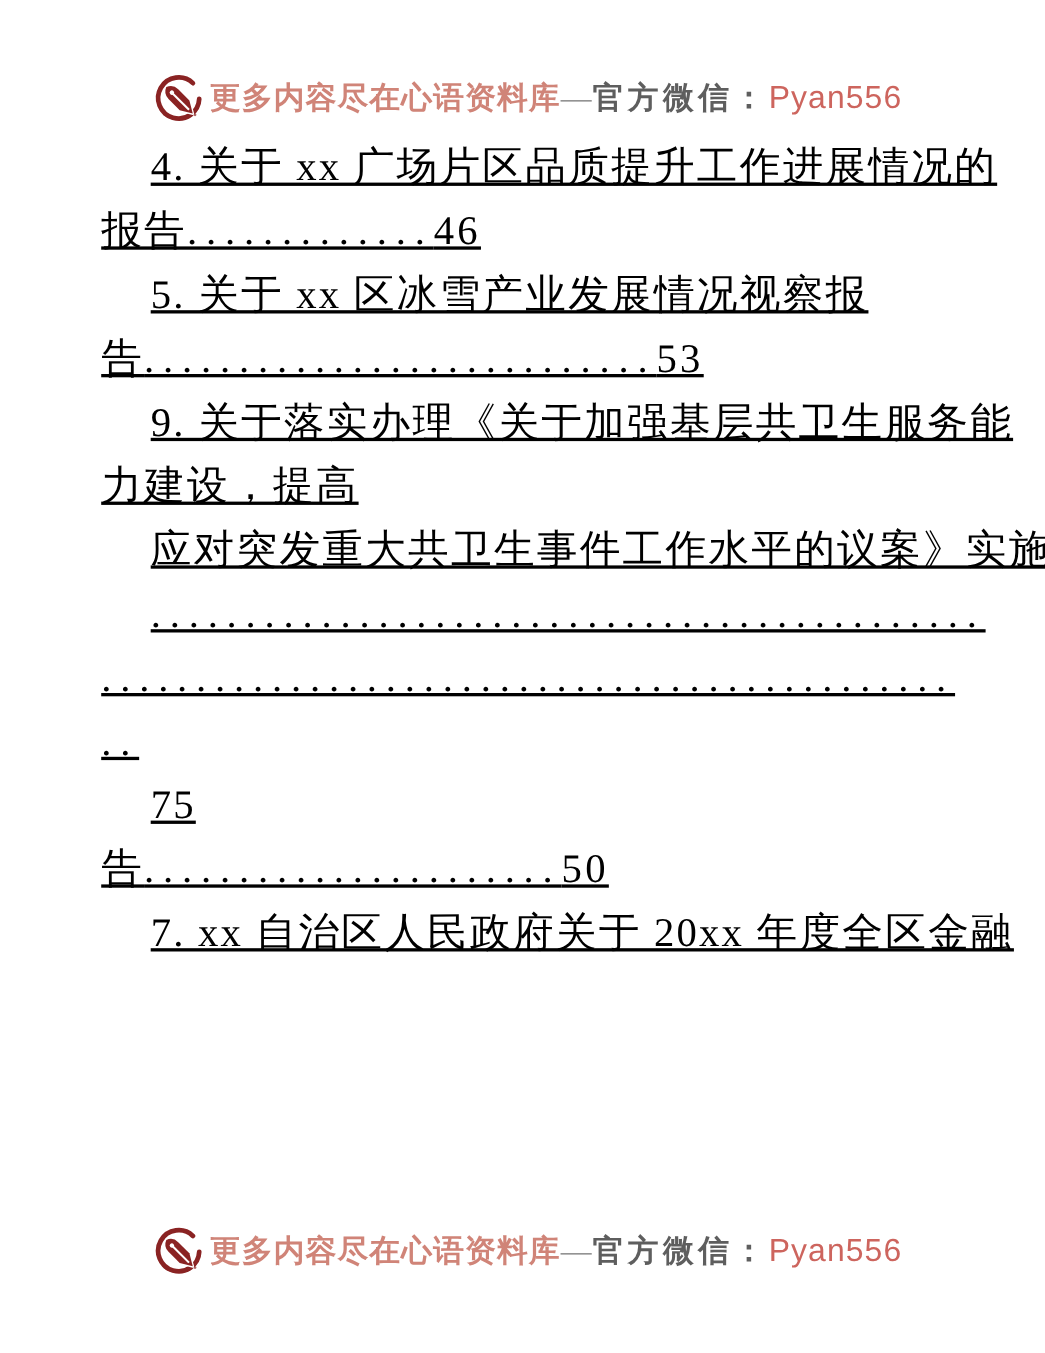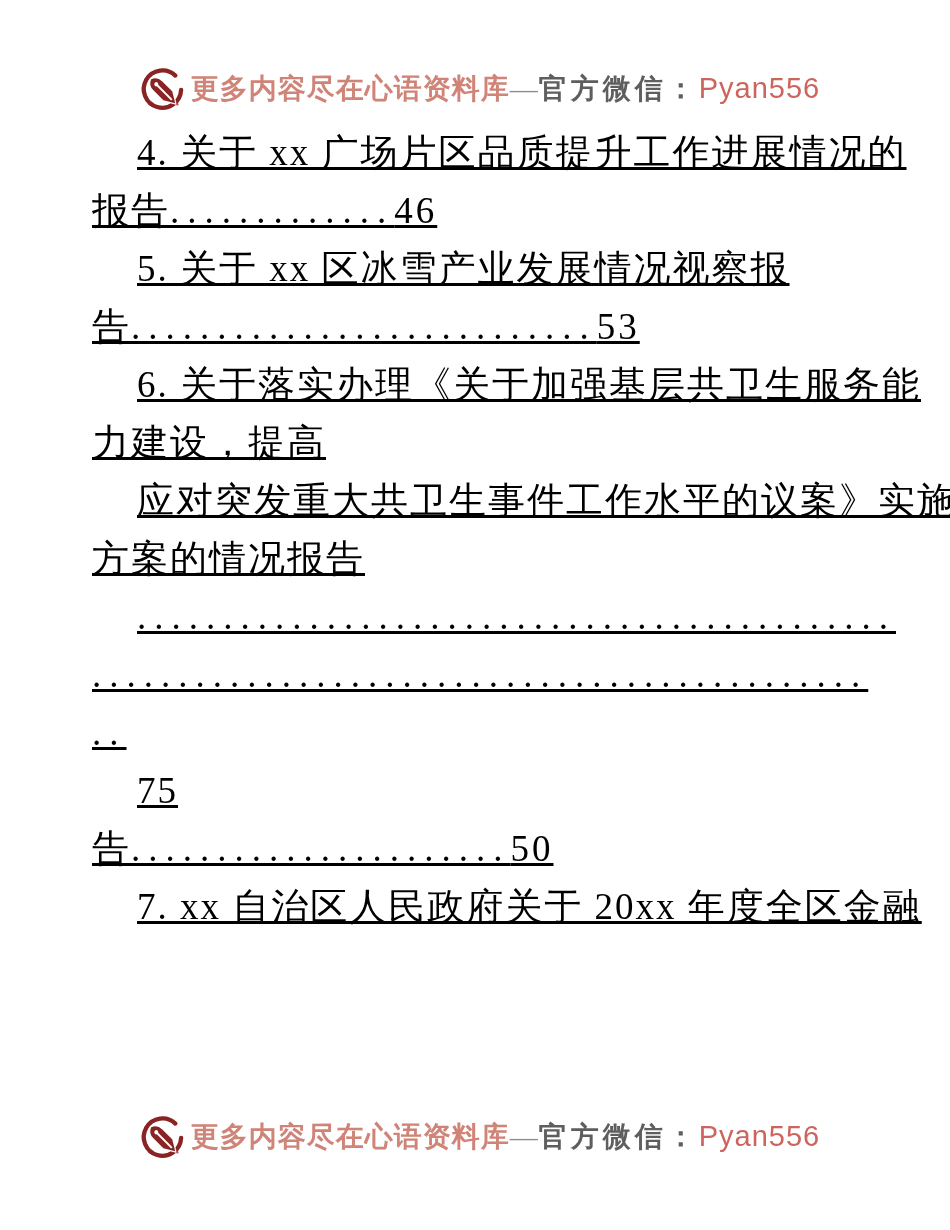--- a/index.html
+++ b/index.html
@@ -89,27 +89,26 @@
   <div class="content">
 
     <div class="line indent"><span>4. 关于 xx 广场片区品质提升工作进展情况的</span><span class="dots"></span><span class="pnum"></span></div>
 
     <div class="line"><span>报告</span><span class="dots">.............</span><span class="pnum">46</span></div>
 
     <div class="line indent"><span>5. 关于 xx 区冰雪产业发展情况视察报</span><span class="dots"></span><span class="pnum"></span></div>
 
     <div class="line"><span>告</span><span class="dots">...........................</span><span class="pnum">53</span></div>
 
-    <div class="line indent"><span>6. 关于落实办理《关于加强基层共卫生服务能</span><span class="dots"></span><span class="pnum"></span></div>
+    <div class="line indent"><span>9. 关于落实办理《关于加强基层共卫生服务能</span><span class="dots"></span><span class="pnum"></span></div>
 
     <div class="line"><span>力建设，提高</span><span class="dots"></span><span class="pnum"></span></div>
 
     <div class="line indent"><span>应对突发重大共卫生事件工作水平的议案》实施</span><span class="dots"></span><span class="pnum"></span></div>
 
-    <div class="line"><span>方案的情况报告</span><span class="dots"></span><span class="pnum"></span></div>
 
     <div class="line indent"><span></span><span class="dots">............................................</span><span class="pnum"></span></div>
 
     <div class="line"><span></span><span class="dots">.............................................</span><span class="pnum"></span></div>
 
     <div class="line"><span></span><span class="dots">..</span><span class="pnum"></span></div>
 
     <div class="line indent"><span>75</span><span class="dots"></span><span class="pnum"></span></div>
 
 

